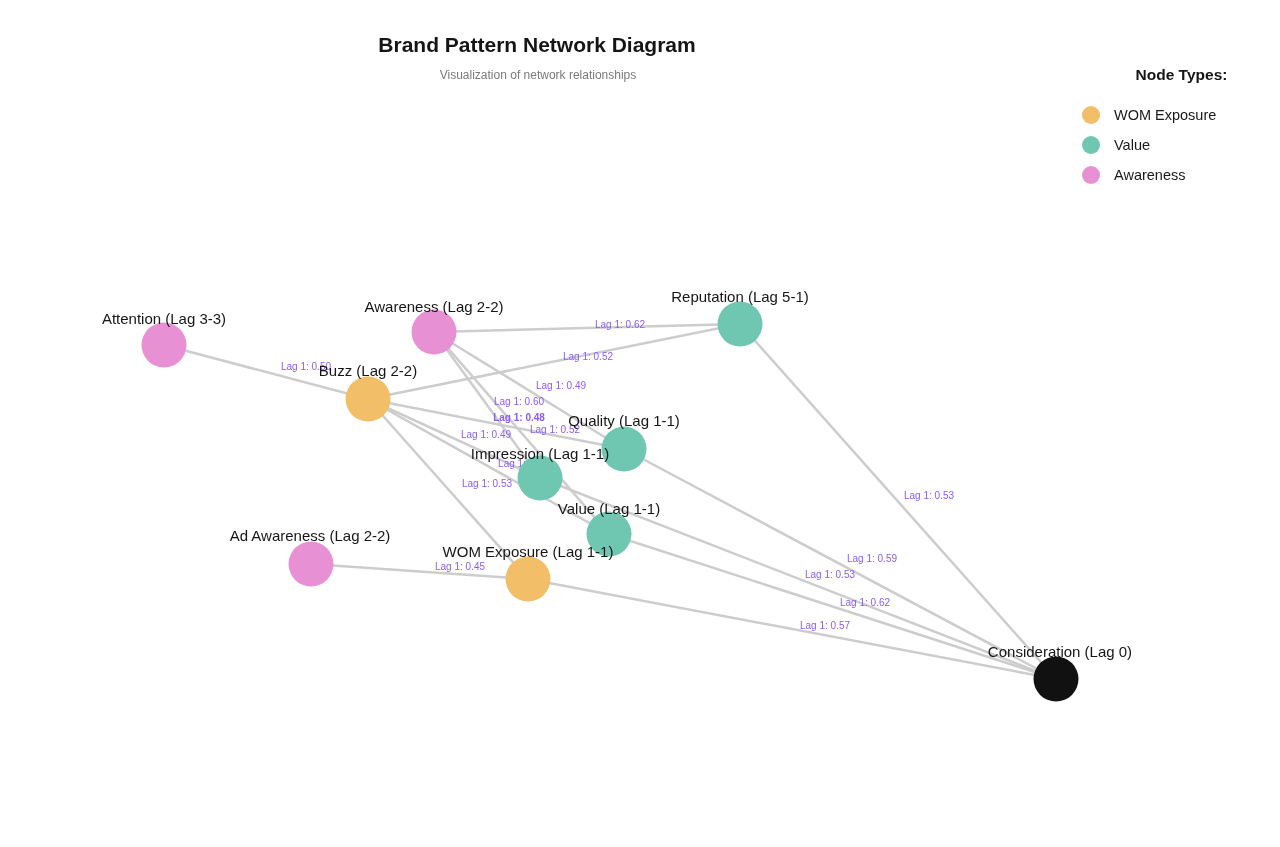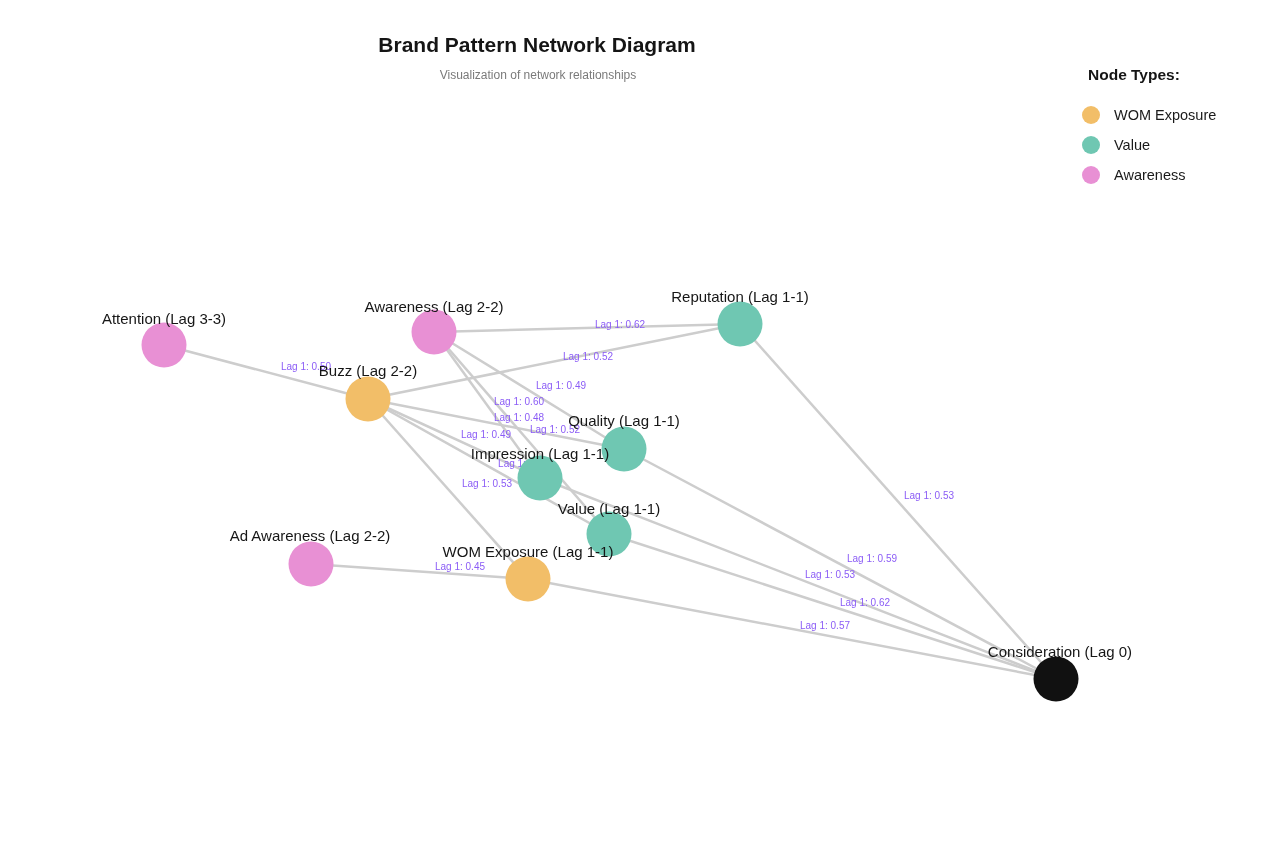--- a/index.html
+++ b/index.html
@@ -3,20 +3,21 @@
 <meta charset="utf-8">
 <style>
   html, body { margin: 0; padding: 0; background: #ffffff; }
   #canvas {
     position: relative;
     width: 1280px;
     height: 847px;
     background: #ffffff;
     overflow: hidden;
     font-family: "Liberation Sans", "DejaVu Sans", sans-serif;
+    text-align: center;
   }
   .chart-title {
     position: absolute;
     left: 537px; top: 33px;
     transform: translateX(-50%);
     font-size: 21px;
     font-weight: 700;
     color: #151515;
     white-space: nowrap;
   }
@@ -130,21 +131,21 @@
       <line x1="540" y1="478" x2="1056" y2="679" stroke="#cdcdcd" stroke-width="2.5"></line>
       <line x1="609" y1="534" x2="1056" y2="679" stroke="#cdcdcd" stroke-width="2.5"></line>
       <line x1="528" y1="579" x2="1056" y2="679" stroke="#cdcdcd" stroke-width="2.5"></line>
     </svg>
   <div id="edge-labels">
       <div class="edge-label" style="left: 306px; top: 366px;">Lag 1: 0.50</div>
       <div class="edge-label" style="left: 620px; top: 324px;">Lag 1: 0.62</div>
       <div class="edge-label" style="left: 588px; top: 356px;">Lag 1: 0.52</div>
       <div class="edge-label" style="left: 561px; top: 385px;">Lag 1: 0.49</div>
       <div class="edge-label" style="left: 519px; top: 401px;">Lag 1: 0.60</div>
-      <div class="edge-label" style="left: 519px; top: 417px;">Lag 1: 0.48</div>
+      <div class="edge-label" style="left: 519px; top: 417px; font-weight: bold;">Lag 1: 0.48</div>
       <div class="edge-label" style="left: 555px; top: 429px;">Lag 1: 0.52</div>
       <div class="edge-label" style="left: 486px; top: 434px;">Lag 1: 0.49</div>
       <div class="edge-label" style="left: 512px; top: 463px;">Lag 1:</div>
       <div class="edge-label" style="left: 487px; top: 483px;">Lag 1: 0.53</div>
       <div class="edge-label" style="left: 452px; top: 566px; padding-left: 16px;">Lag 1: 0.45</div>
       <div class="edge-label" style="left: 929px; top: 495px;">Lag 1: 0.53</div>
       <div class="edge-label" style="left: 872px; top: 558px;">Lag 1: 0.59</div>
       <div class="edge-label" style="left: 830px; top: 574px;">Lag 1: 0.53</div>
       <div class="edge-label" style="left: 865px; top: 602px;">Lag 1: 0.62</div>
       <div class="edge-label" style="left: 825px; top: 625px;">Lag 1: 0.57</div>
@@ -157,21 +158,21 @@
       <div class="node-circle" style="left: 624px; top: 449px; background: rgb(111, 199, 178);"></div>
       <div class="node-circle" style="left: 540px; top: 478px; background: rgb(111, 199, 178);"></div>
       <div class="node-circle" style="left: 609px; top: 534px; background: rgb(111, 199, 178);"></div>
       <div class="node-circle" style="left: 311px; top: 564px; background: rgb(232, 144, 212);"></div>
       <div class="node-circle" style="left: 528px; top: 579px; background: rgb(242, 190, 104);"></div>
       <div class="node-circle" style="left: 1056px; top: 679px; background: rgb(17, 17, 17);"></div>
     </div>
   <div id="node-labels">
       <div class="node-label" style="left: 164px; top: 318px;">Attention (Lag 3-3)</div>
       <div class="node-label" style="left: 434px; top: 306px;">Awareness (Lag 2-2)</div>
-      <div class="node-label" style="left: 740px; top: 296px;">Reputation (Lag 1-1)</div>
+      <div class="node-label" style="left: 740px; top: 296px;">Reputation (Lag 5-1)</div>
       <div class="node-label" style="left: 368px; top: 370px;">Buzz (Lag 2-2)</div>
       <div class="node-label" style="left: 624px; top: 420px;">Quality (Lag 1-1)</div>
       <div class="node-label" style="left: 540px; top: 453px;">Impression (Lag 1-1)</div>
       <div class="node-label" style="left: 609px; top: 508px;">Value (Lag 1-1)</div>
       <div class="node-label" style="left: 310px; top: 535px;">Ad Awareness (Lag 2-2)</div>
       <div class="node-label" style="left: 528px; top: 551px;">WOM Exposure (Lag 1-1)</div>
       <div class="node-label" style="left: 1060px; top: 651px;">Consideration (Lag 0)</div>
     </div>
 </div>
 

